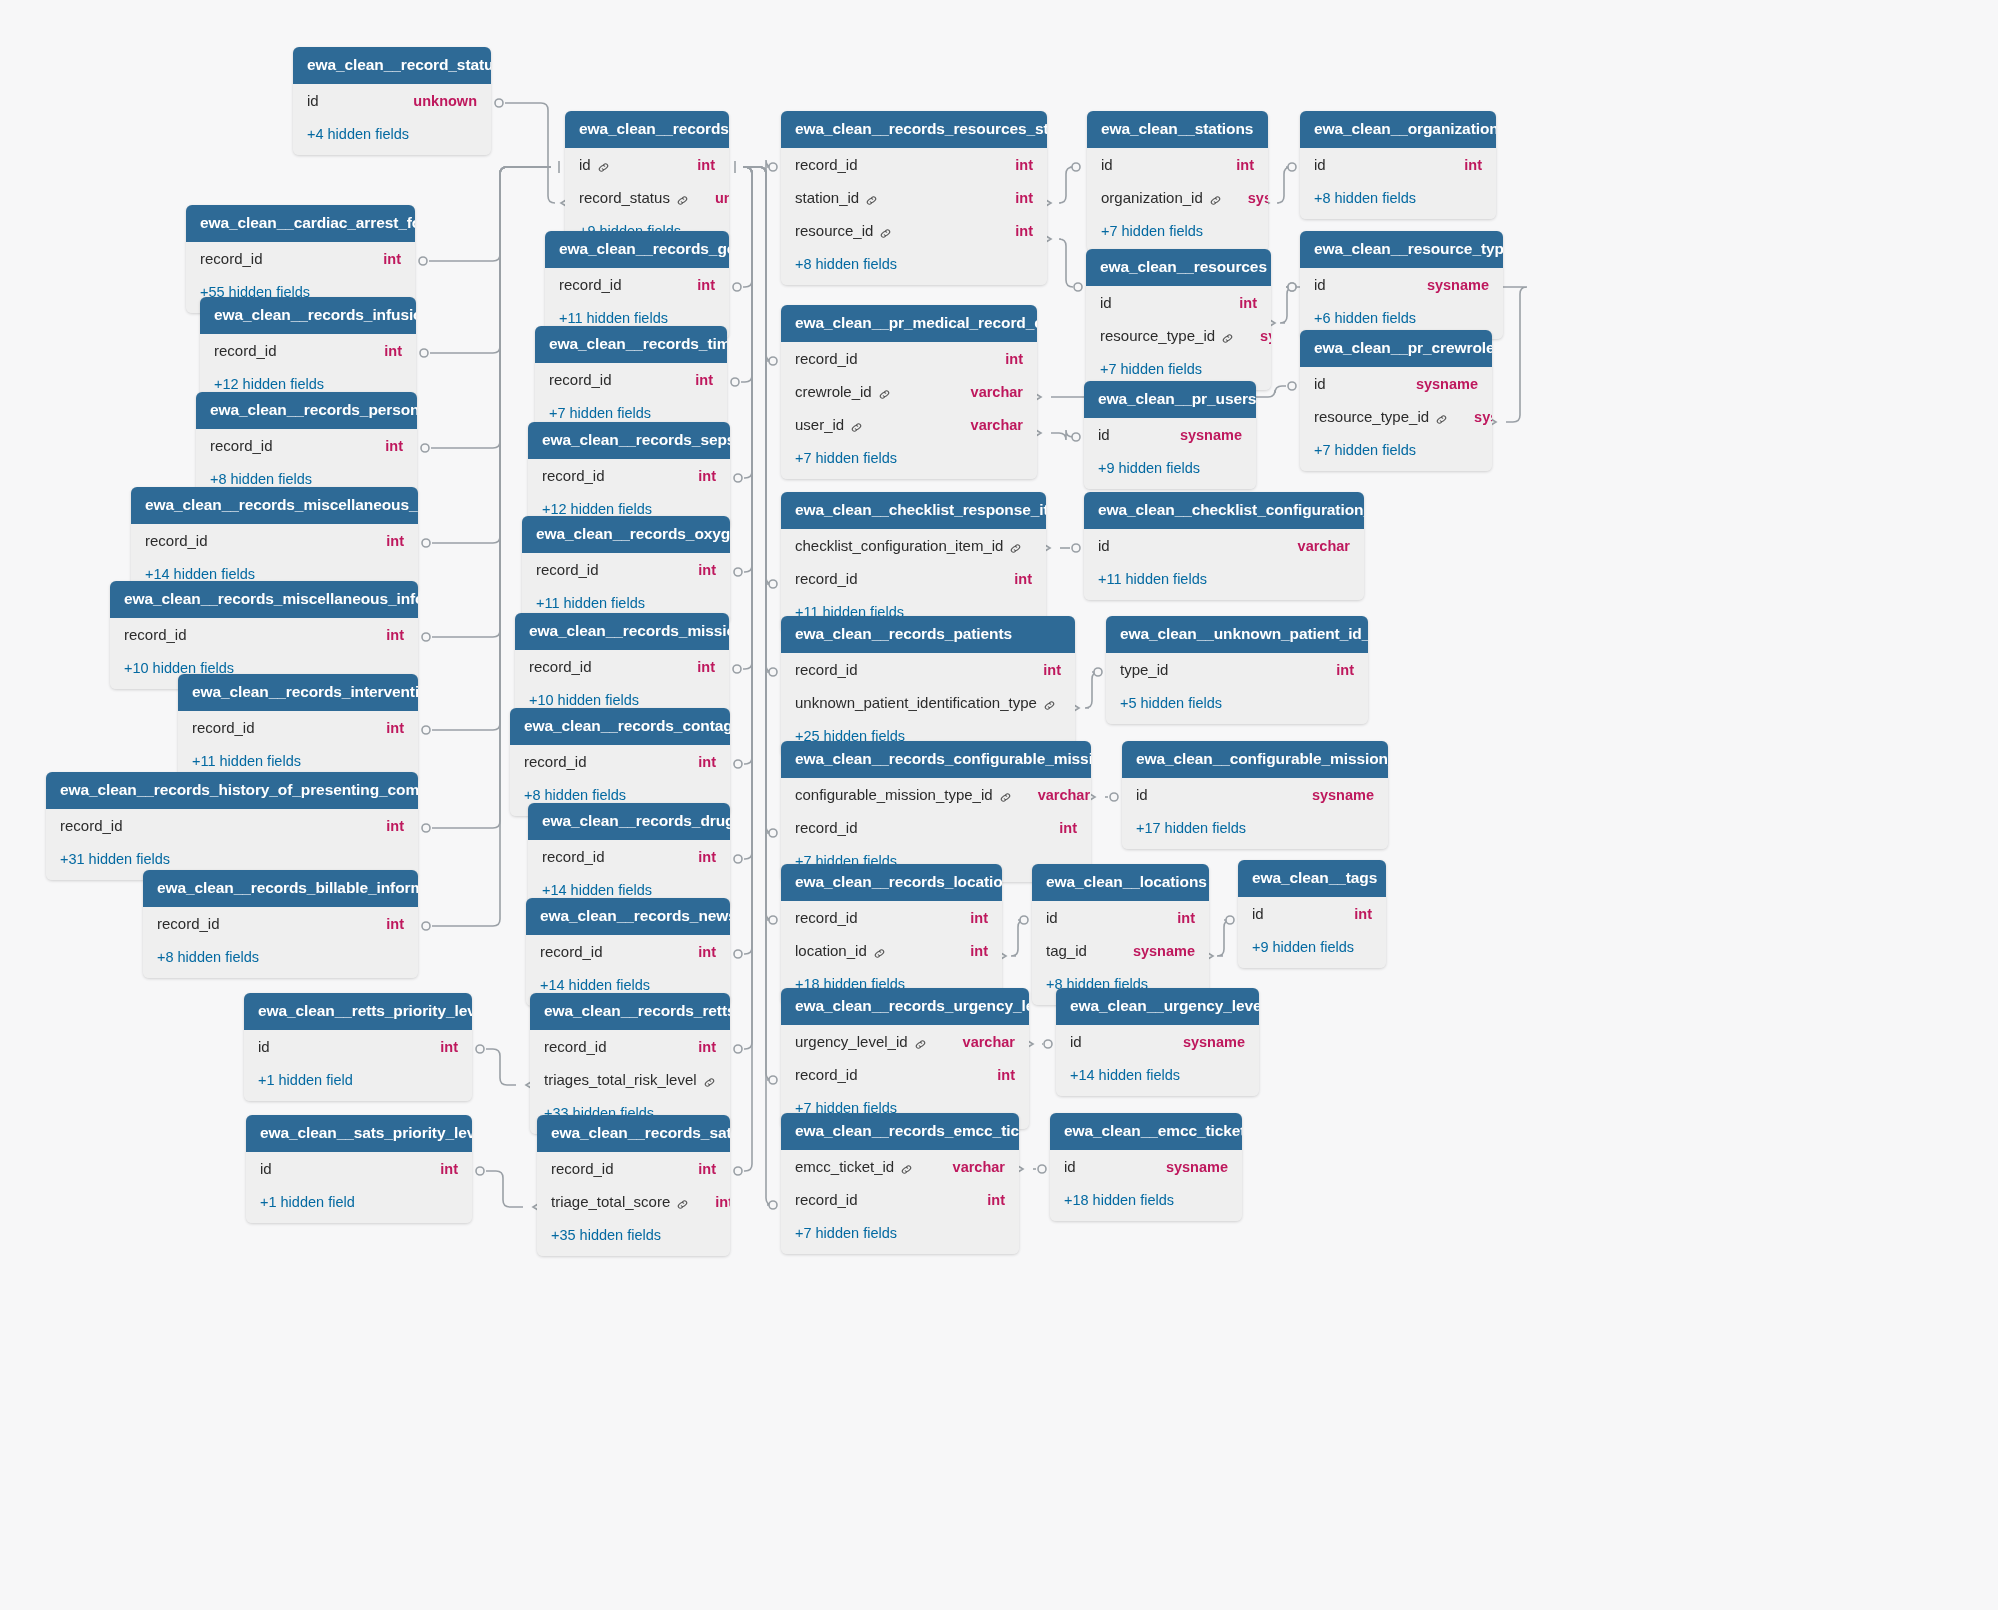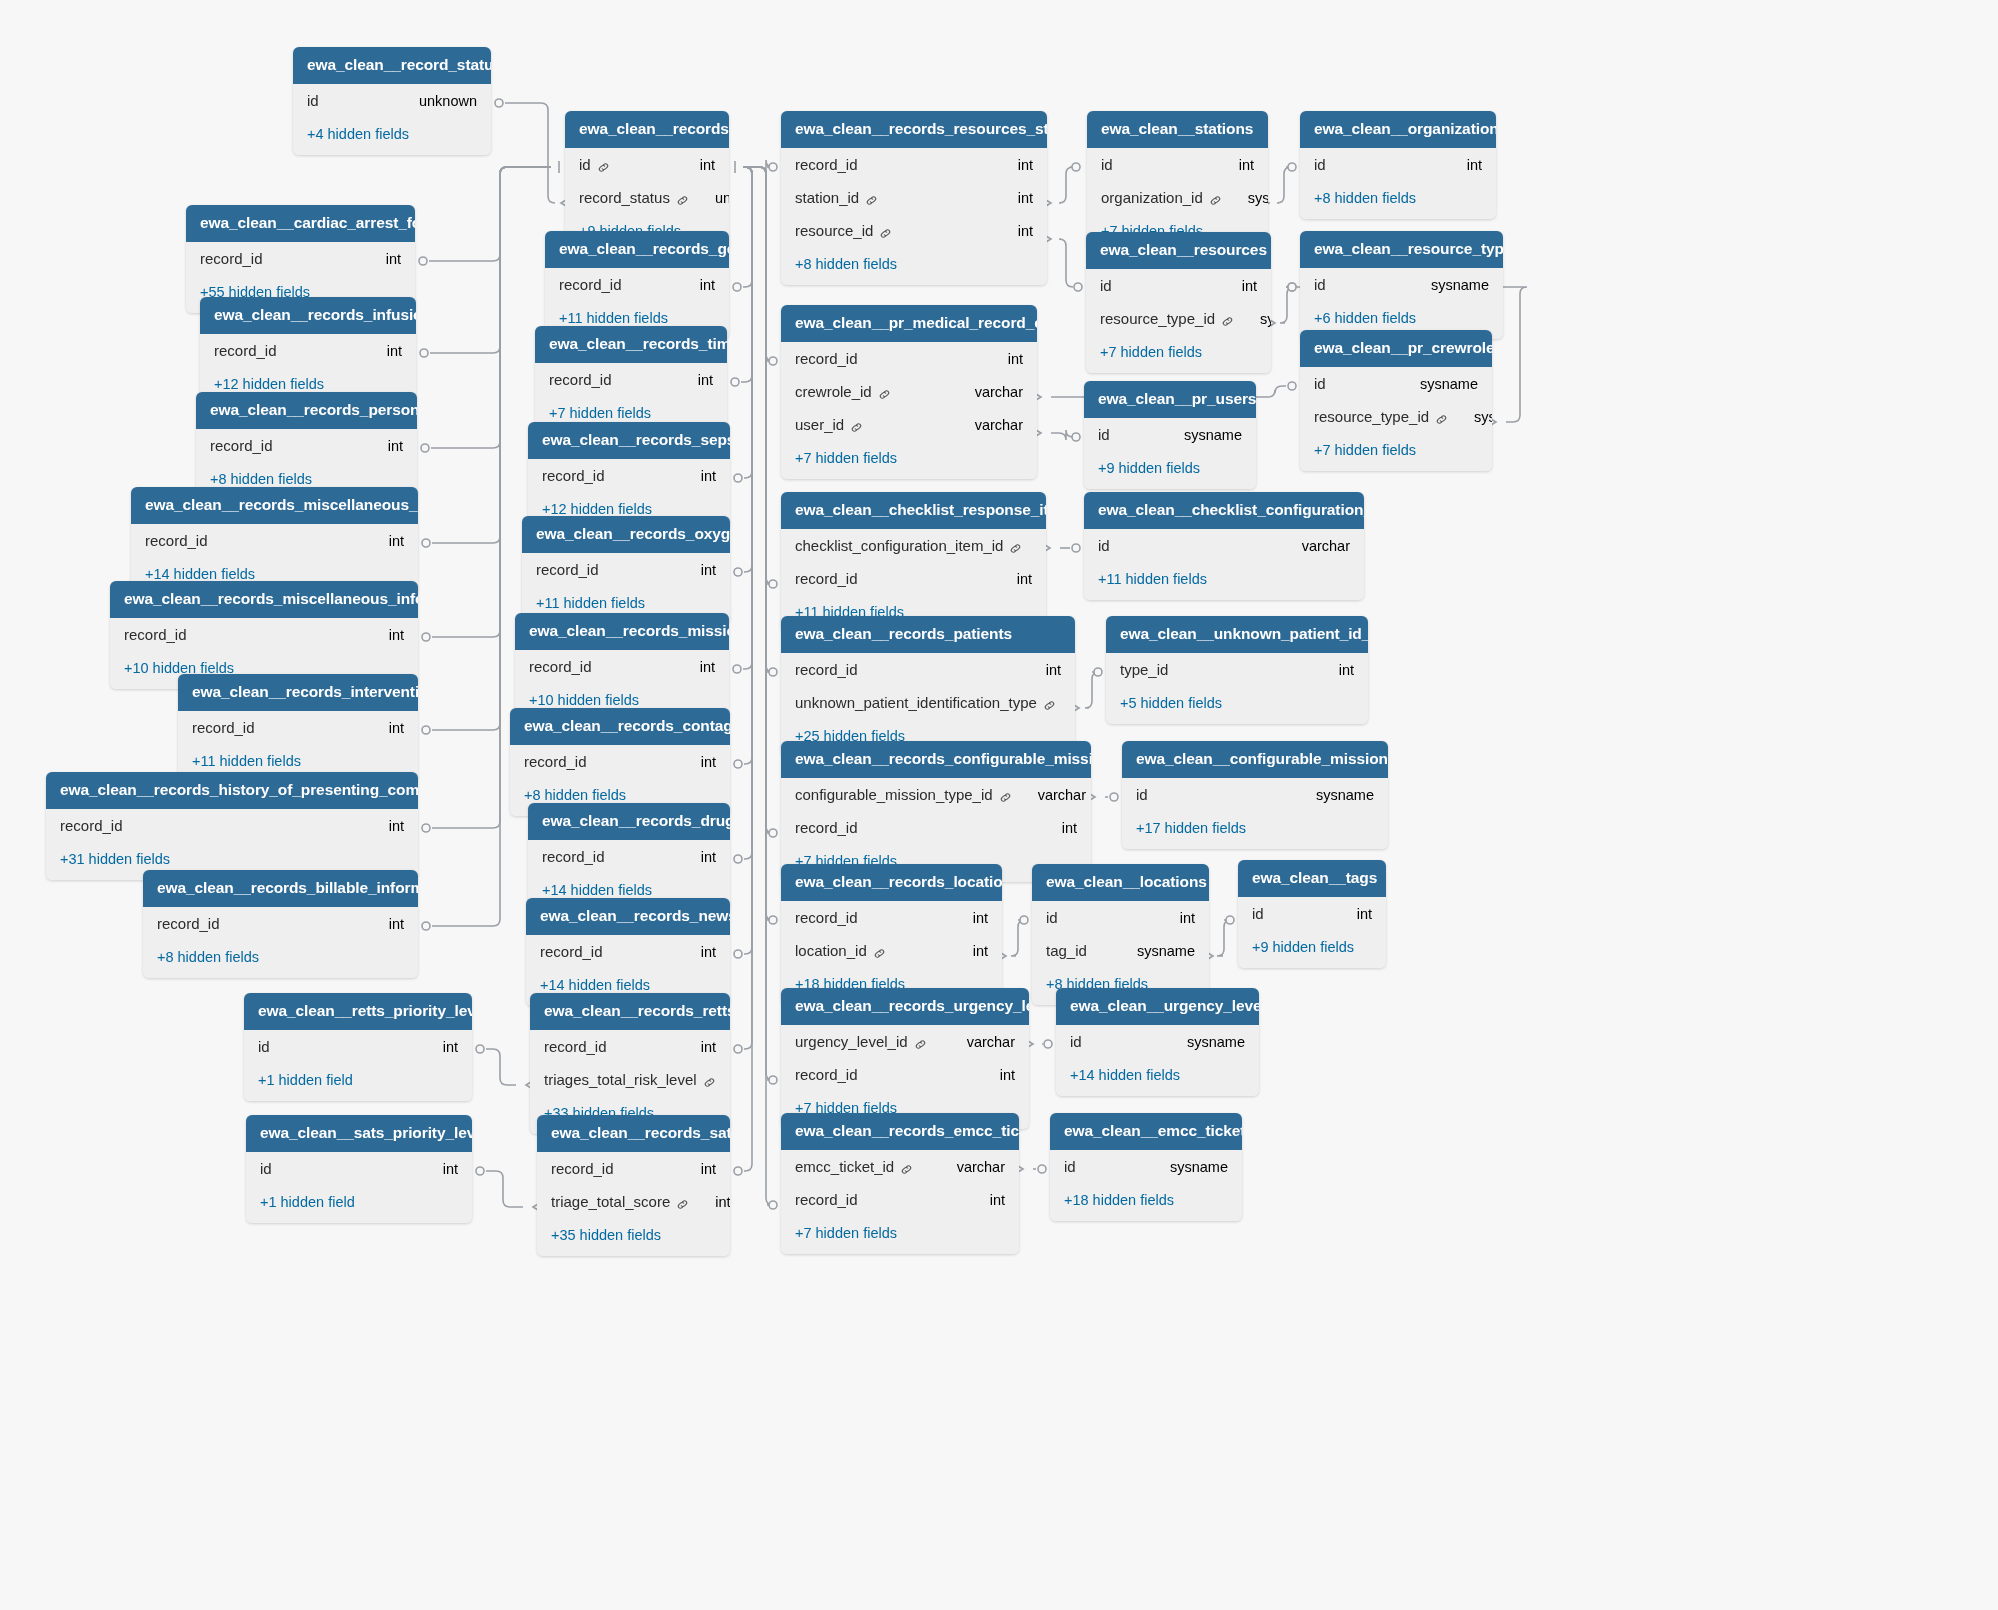--- a/index.html
+++ b/index.html
@@ -36,21 +36,21 @@
     display:flex;
     align-items:center;
     justify-content:space-between;
     padding:8px 14px 8px 14px;
     font-size:15px;
     color:#2b2b2b;
     white-space:nowrap;
     background:#efefef;
   }
   .row .nm{display:flex;align-items:flex-end;gap:6px;}
-  .row .ty{color:#000000;font-size:14.5px;padding-left:26px;}
+  .row .ty{color:#be185d;font-size:14.5px;padding-left:26px;font-weight:bold;}
   .hidden{
     padding:9px 14px 13px 14px;
     font-size:14.5px;
     color:#0369a1;
     background:#efefef;
     white-space:nowrap;
   }
   .fk{
     display:inline-block;
     width:13px;height:13px;
@@ -288,21 +288,21 @@
       <div class="table" style="left: 545px; top: 231px; width: 184px;">
         <div class="hdr">ewa_clean__records_gcs</div>
         <div class="row">
           <span class="nm">
             <span>record_id</span>
           </span>
           <span class="ty">int</span>
         </div>
         <div class="hidden">+11 hidden fields</div>
       </div>
-      <div class="table" style="left: 1086px; top: 232px; width: 185px;">
+      <div class="table" style="left: 1086px; top: 249px; width: 185px;">
         <div class="hdr">ewa_clean__resources</div>
         <div class="row">
           <span class="nm">
             <span>id</span>
           </span>
           <span class="ty">int</span>
         </div>
         <div class="row">
           <span class="nm">
             <span>resource_type_id</span>

